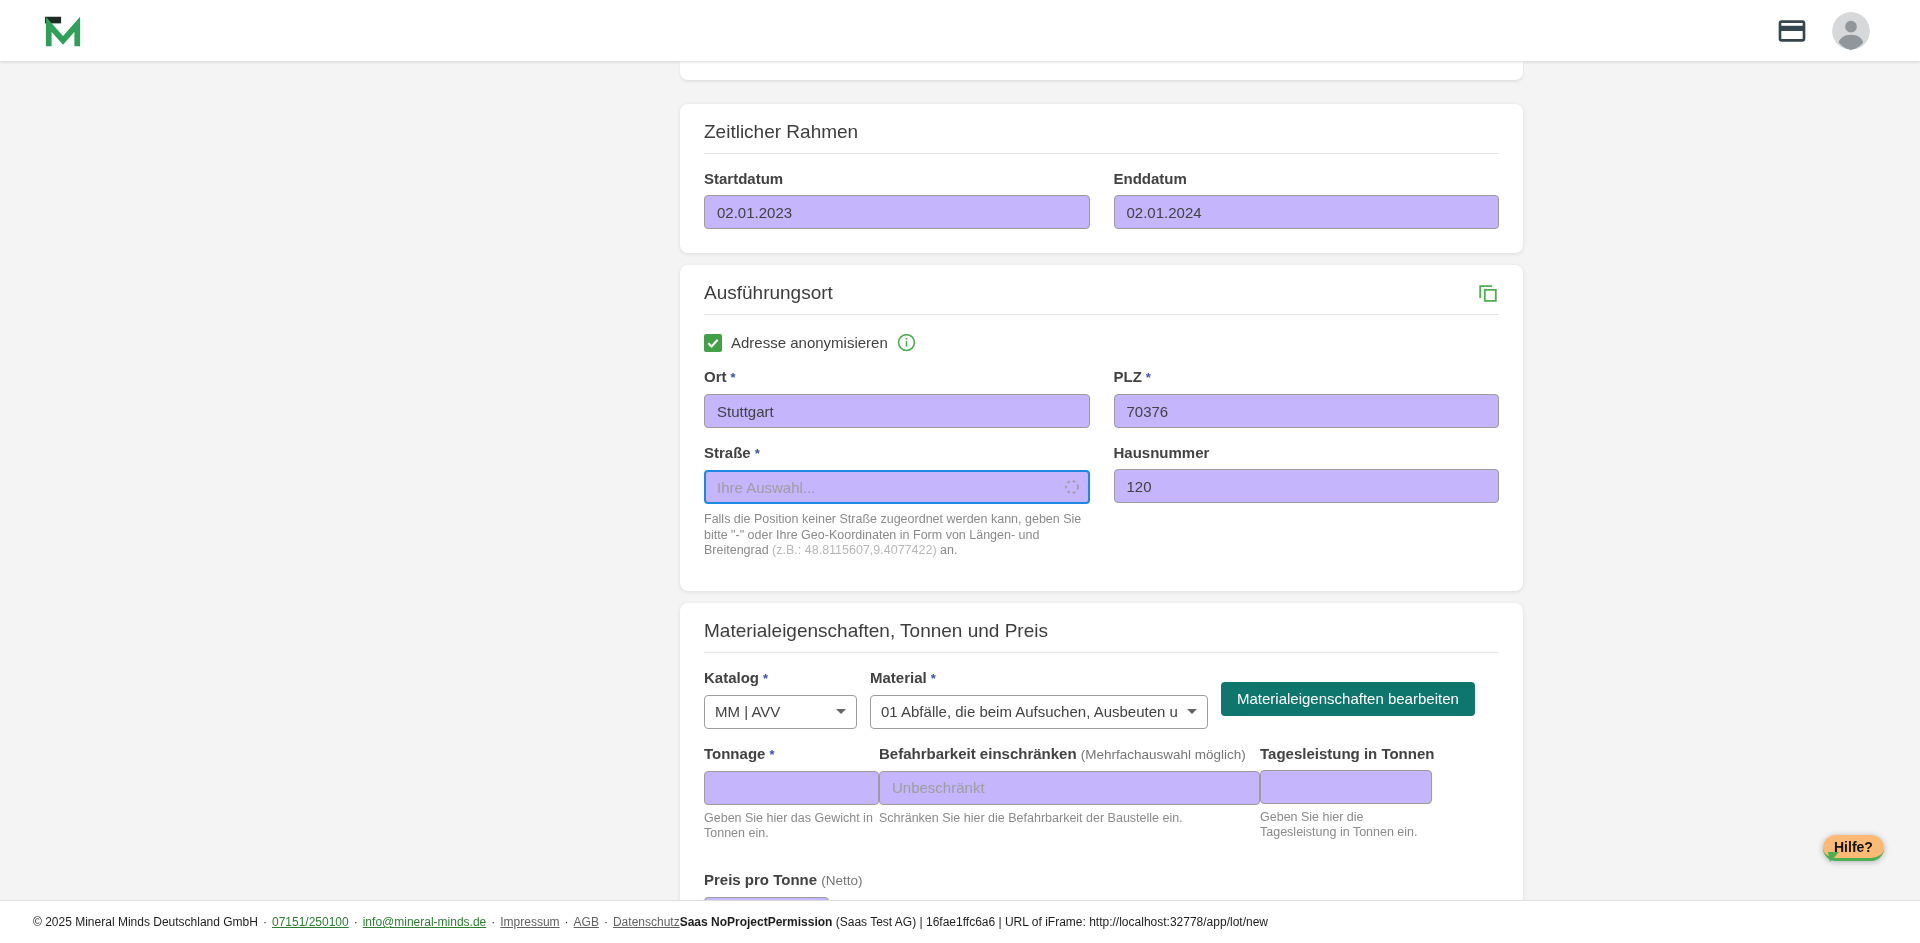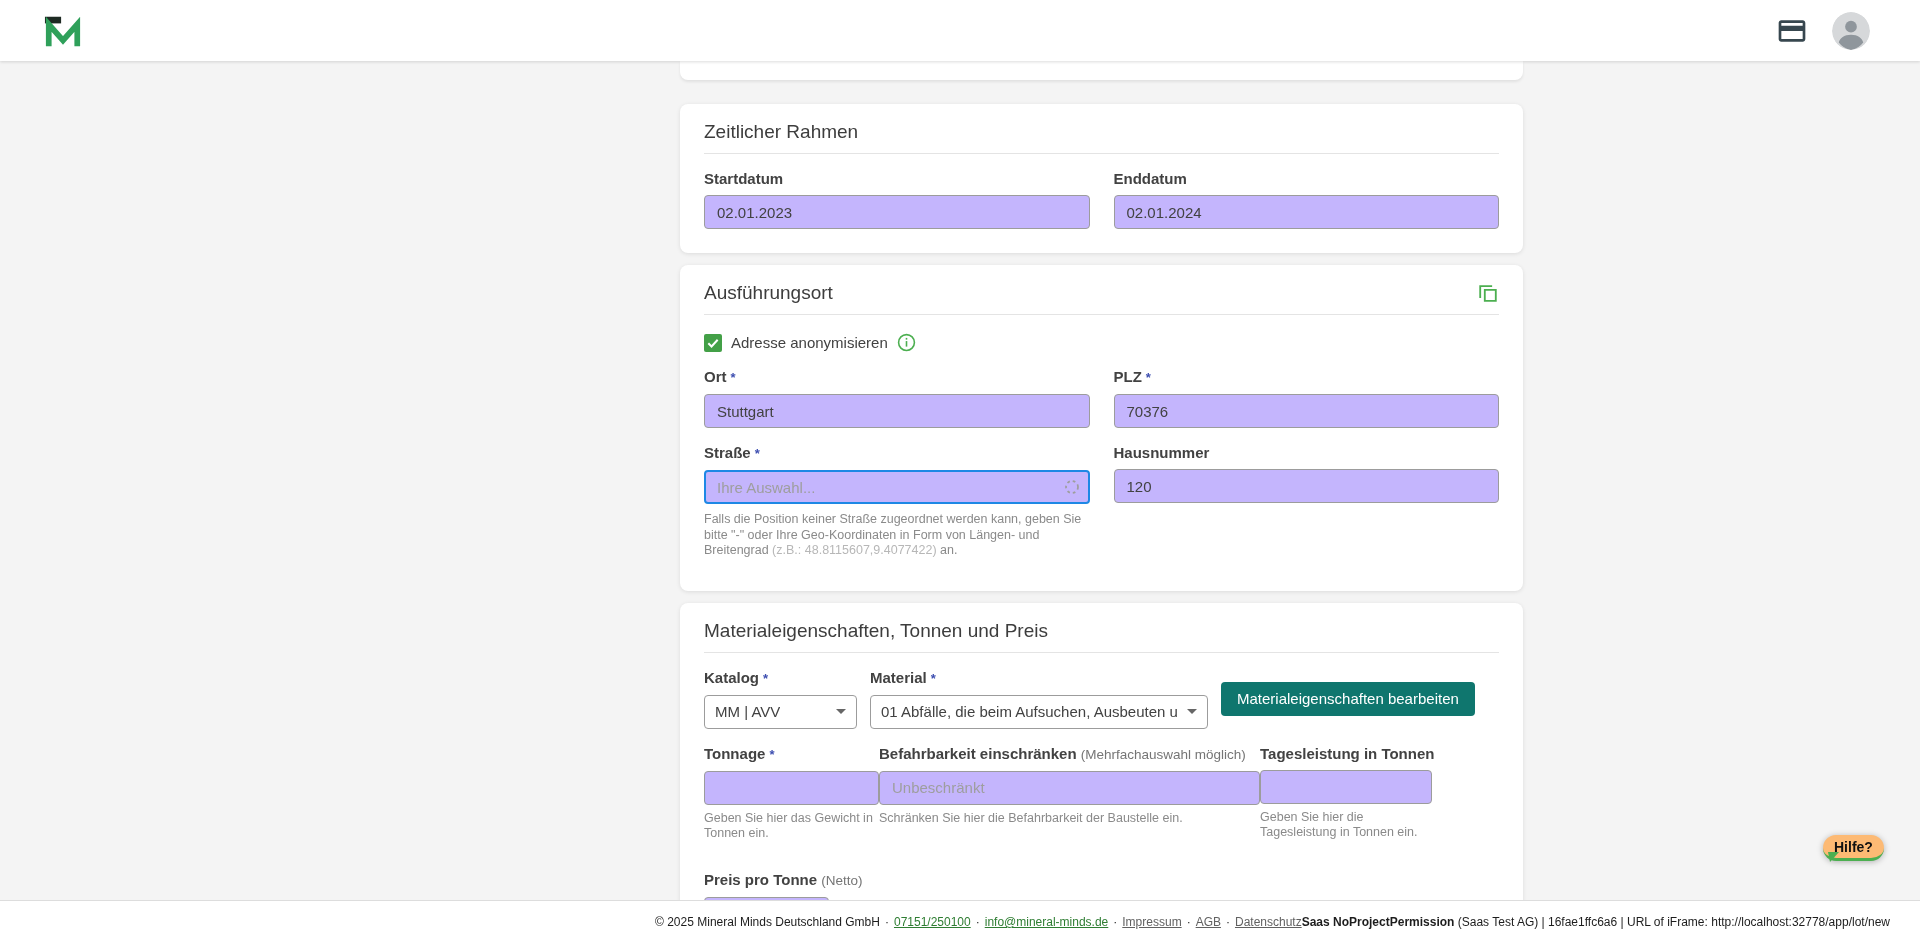--- a/index.html
+++ b/index.html
@@ -69,21 +69,21 @@
   .help-bubble { position:absolute; left:1823px; top:835px; background:#fdba74; border-radius:13px;
                  padding:4px 11px 3px; font-size:14px; font-weight:700; color:#111;
                  box-shadow:0 1px 6px rgba(0,0,0,.28); border-bottom:3px solid #4caf50;
                  z-index:40; cursor:pointer; }
   .help-bubble::after { content:""; position:absolute; left:5px; bottom:-10px; width:0; height:0;
                         border:6px solid transparent; border-top:10px solid #4caf50;
                         border-left-width:2px; border-right-width:9px; }
 
   
   .footer { position:absolute; left:0; top:900px; width:1920px; height:43px; background:#fff;
-            border-top:1px solid #ddd; display:flex; align-items:center; justify-content:flex-end;
+            border-top:1px solid #ddd; display:flex; align-items:center; justify-content:flex-start;
             padding:0 30px 0 33px; font-size:12px; color:#1d1d1d; z-index:35; }
   .footer-left { display:flex; align-items:center; white-space:nowrap; }
   .sep { margin:0 5px; }
   .flink { color:#2e7d32; text-decoration:underline; cursor:pointer; }
   .flink-gray { color:#616161; text-decoration:underline; cursor:pointer; }
   .footer-right { white-space:nowrap; }
   .footer-right .bold { font-weight:700; }
 </style>
 </head>
 <body>

